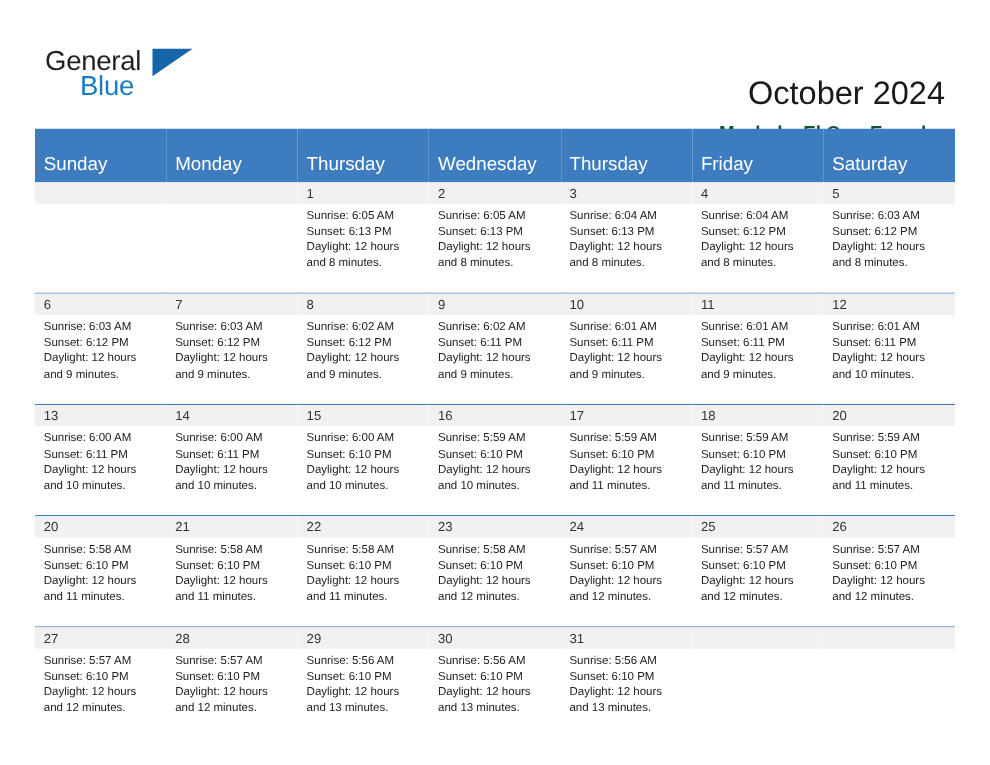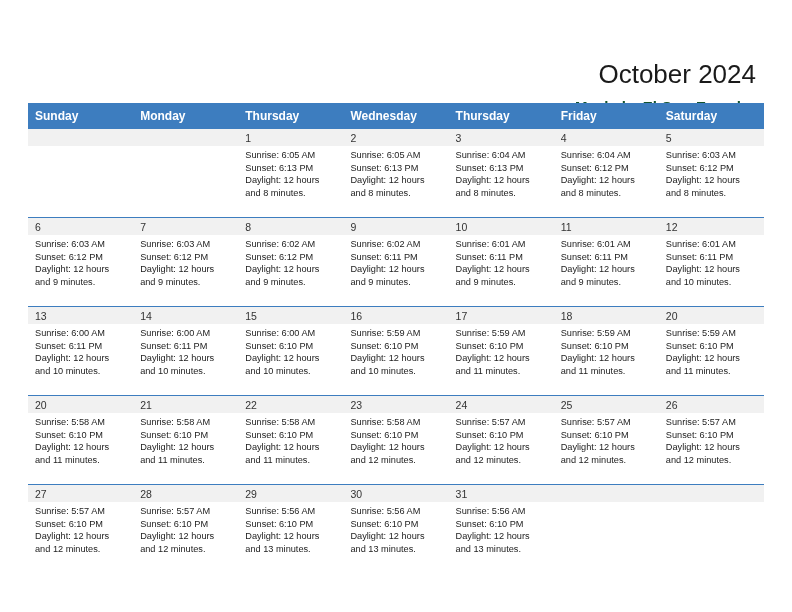--- a/index.html
+++ b/index.html
@@ -78,24 +78,24 @@
     width: 736px;
   }
   table.cal {
     width: 736px;
     border-collapse: collapse;
     table-layout: fixed;
   }
   table.cal th {
     background: #3d7dbf;
     color: #ffffff;
-    font-size: 12px;
-    font-weight: bold;
+    font-size: 15px;
+    font-weight: normal;
     text-align: left;
-    padding: 6px 0 6px 7px;
+    padding: 20px 0 6px 7px;
     height: 22px;
     border: none;
   }
   table.cal td {
     vertical-align: top;
     padding: 0;
     border: none;
     border-top: 1px solid #3d7dbf;
     height: 88px;
   }
@@ -124,20 +124,25 @@
   }
   .details div { white-space: nowrap; }
 </style>
 </head>
 <body>
 
 <div class="page">
 
   <div class="header">
 
+    <div class="logo">
+      <span class="logo-general">General</span>
+      <span class="logo-tri"></span>
+      <span class="logo-blue">Blue</span>
+    </div>
 
     <div class="title-block">
       <h1 class="cal-title">October 2024</h1>
       <h2 class="cal-subtitle">Machala, El Oro, Ecuador</h2>
     </div>
 
   </div>
 
   <div class="calendar">
     <table class="cal">

